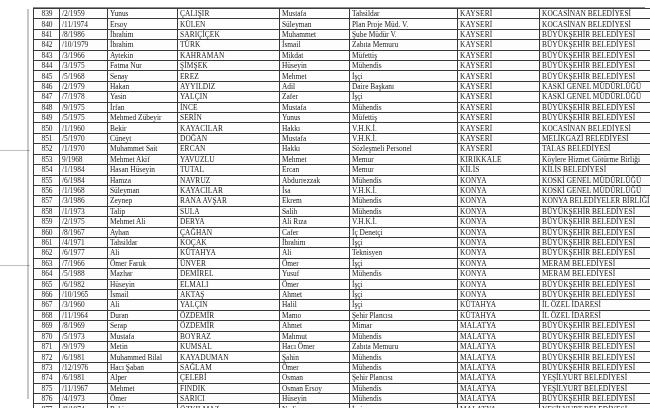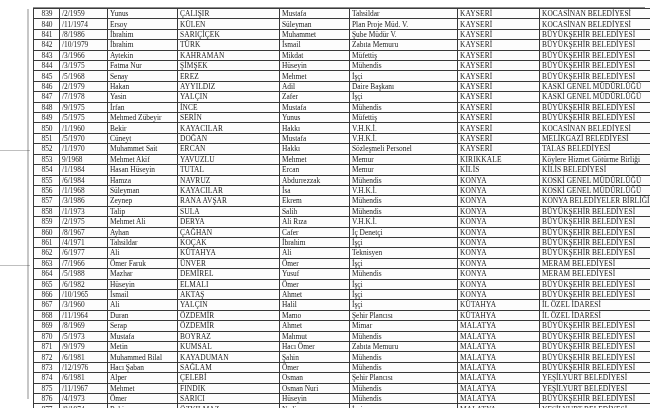--- a/index.html
+++ b/index.html
@@ -447,21 +447,21 @@
           <td class="c-father">Osman</td>
           <td class="c-job">Şehir Plancısı</td>
           <td class="c-city">MALATYA</td>
           <td class="c-inst">YEŞİLYURT BELEDİYESİ</td>
         </tr>
         <tr>
           <td class="c-no">875</td>
           <td class="c-date">/11/1967</td>
           <td class="c-first">Mehmet</td>
           <td class="c-last">FINDIK</td>
-          <td class="c-father">Osman Nuri</td>
+          <td class="c-father">Osman Ersoy</td>
           <td class="c-job">Mühendis</td>
           <td class="c-city">MALATYA</td>
           <td class="c-inst">YEŞİLYURT BELEDİYESİ</td>
         </tr>
         <tr>
           <td class="c-no">876</td>
           <td class="c-date">/4/1973</td>
           <td class="c-first">Ömer</td>
           <td class="c-last">SARICI</td>
           <td class="c-father">Hüseyin</td>

